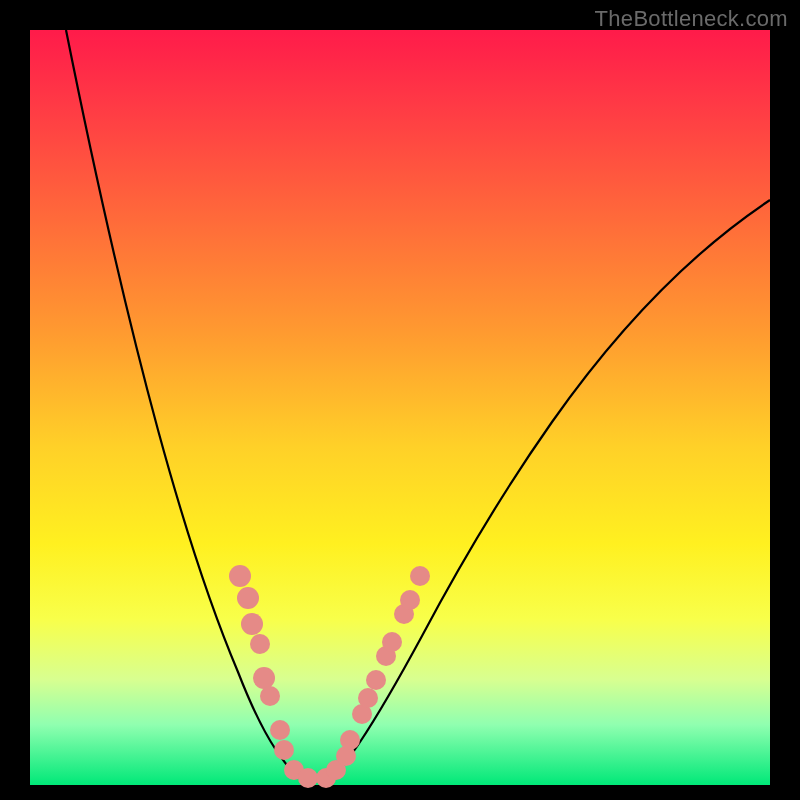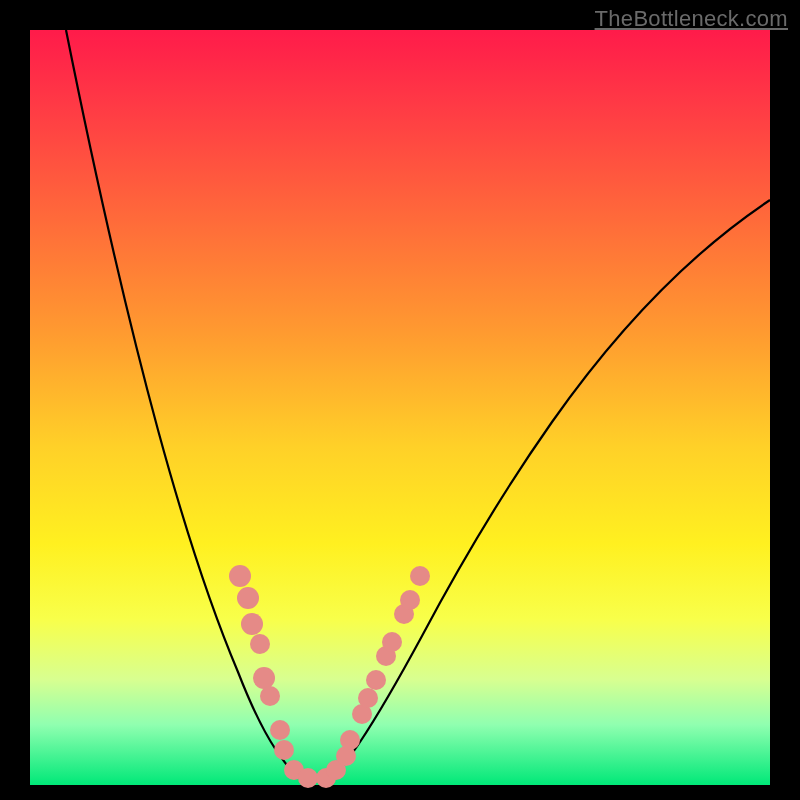--- a/index.html
+++ b/index.html
@@ -32,21 +32,20 @@
   }
   .watermark {
     position: absolute;
     top: 6px;
     right: 12px;
     color: #6a6a6a;
     font-size: 22px;
     font-weight: 500;
     letter-spacing: 0.3px;
     user-select: none;
-    text-decoration: underline;
   }
   svg.plot {
     position: absolute;
     left: 0;
     top: 0;
     width: 740px;
     height: 755px;
     overflow: visible;
   }
   .curve {

